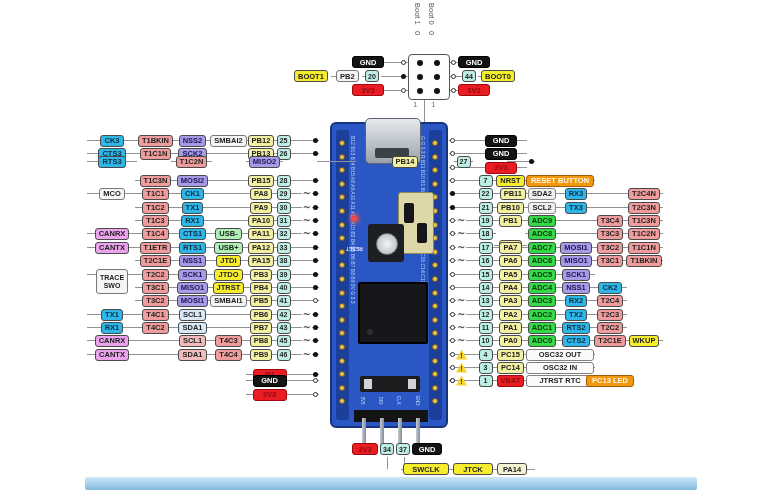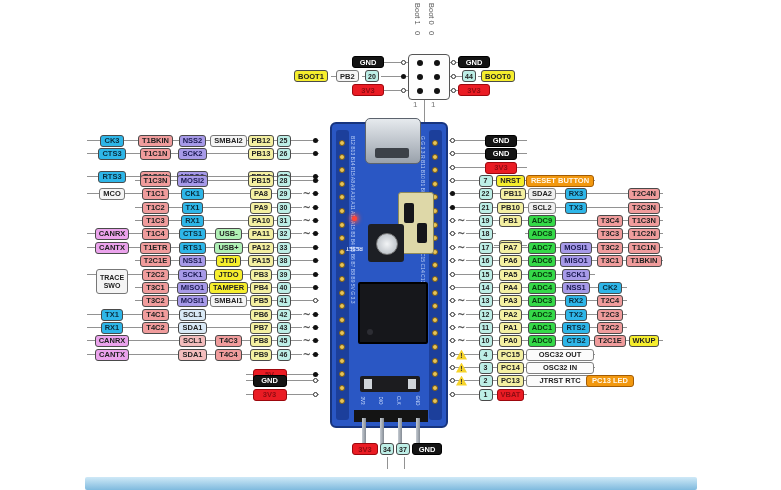--- a/index.html
+++ b/index.html
@@ -255,21 +255,21 @@
         <div class="s l" style="width: 28px;">
           <span class="bx port">PB13</span>
         </div>
         <div class="s l" style="width: 17px;">
           <span class="bx num">26</span>
         </div>
         <div class="s conn l L">
           <span class="dotf"></span>
         </div>
       </div>
-      <div class="prow" style="top: 36px;">
+      <div class="prow" style="top: 21px; gap: 36px;">
         <div class="s l" style="width: 48px;">
           <span class="bx uart">RTS3</span>
         </div>
         <div class="s l" style="width: 39px;">
           <span class="bx tim">T1C2N</span>
         </div>
         <div class="s l" style="width: 35px;">
           <span class="bx spi">MISO2</span>
         </div>
         <div class="s l" style="width: 37px;"></div>
@@ -458,21 +458,21 @@
       </div>
       <div class="prow" style="top: 147px;">
         <div class="s" style="width: 48px;"></div>
         <div class="s l" style="width: 39px;">
           <span class="bx tim">T3C1</span>
         </div>
         <div class="s l" style="width: 35px;">
           <span class="bx spi">MISO1</span>
         </div>
         <div class="s l" style="width: 37px;">
-          <span class="bx jtag">TAMPER</span>
+          <span class="bx jtag">JTRST</span>
         </div>
         <div class="s l" style="width: 28px;">
           <span class="bx port">PB4</span>
         </div>
         <div class="s l" style="width: 17px;">
           <span class="bx num">40</span>
         </div>
         <div class="s conn l L">
           <span class="dotf"></span>
         </div>
@@ -1005,21 +1005,21 @@
         </div>
         <div class="s l" style="width: 68px;">
           <span class="bx wide">JTRST RTC</span>
         </div>
         <div class="s l" style="width: 32px;">
           <span class="bx org" style="min-width: 48px;">PC13 LED</span>
         </div>
         <div class="s" style="width: 36px;"></div>
         <div class="s" style="width: 40px;"></div>
       </div>
-      <div class="prow" style="top: 254px;">
+      <div class="prow" style="top: 240px;">
         <div class="s conn l R">
           <span class="doto"></span>
         </div>
         <div class="s l" style="width: 19px;">
           <span class="bx num">1</span>
         </div>
         <div class="s l" style="width: 31px;">
           <span class="bx pwr">VBAT</span>
         </div>
         <div class="s" style="width: 32px;"></div>
@@ -1029,17 +1029,22 @@
         <div class="s" style="width: 40px;"></div>
       </div>
     </div>
 
   <div class="fstrip" id="fstrip">
       <span class="bx pwr" style="min-width: 26px;">3V3</span>
       <span class="bx num">34</span>
       <span class="bx num">37</span>
       <span class="bx gnd" style="min-width: 30px;">GND</span>
     </div>
+  <div class="fgrp" id="fgr" style="left:403px">
+      <span class="bx jtag" style="min-width: 46px;">SWCLK</span>
+      <span class="bx jtag" style="min-width: 40px;">JTCK</span>
+      <span class="bx portpale" style="min-width: 30px;">PA14</span>
+    </div>
   <i class="vl" style="left:387px;top:457px;height:12px"></i>
   <i class="vl" style="left:404px;top:457px;height:12px"></i>
 
   <div class="bluebar"></div>
 </div>
 
 </body></html>

